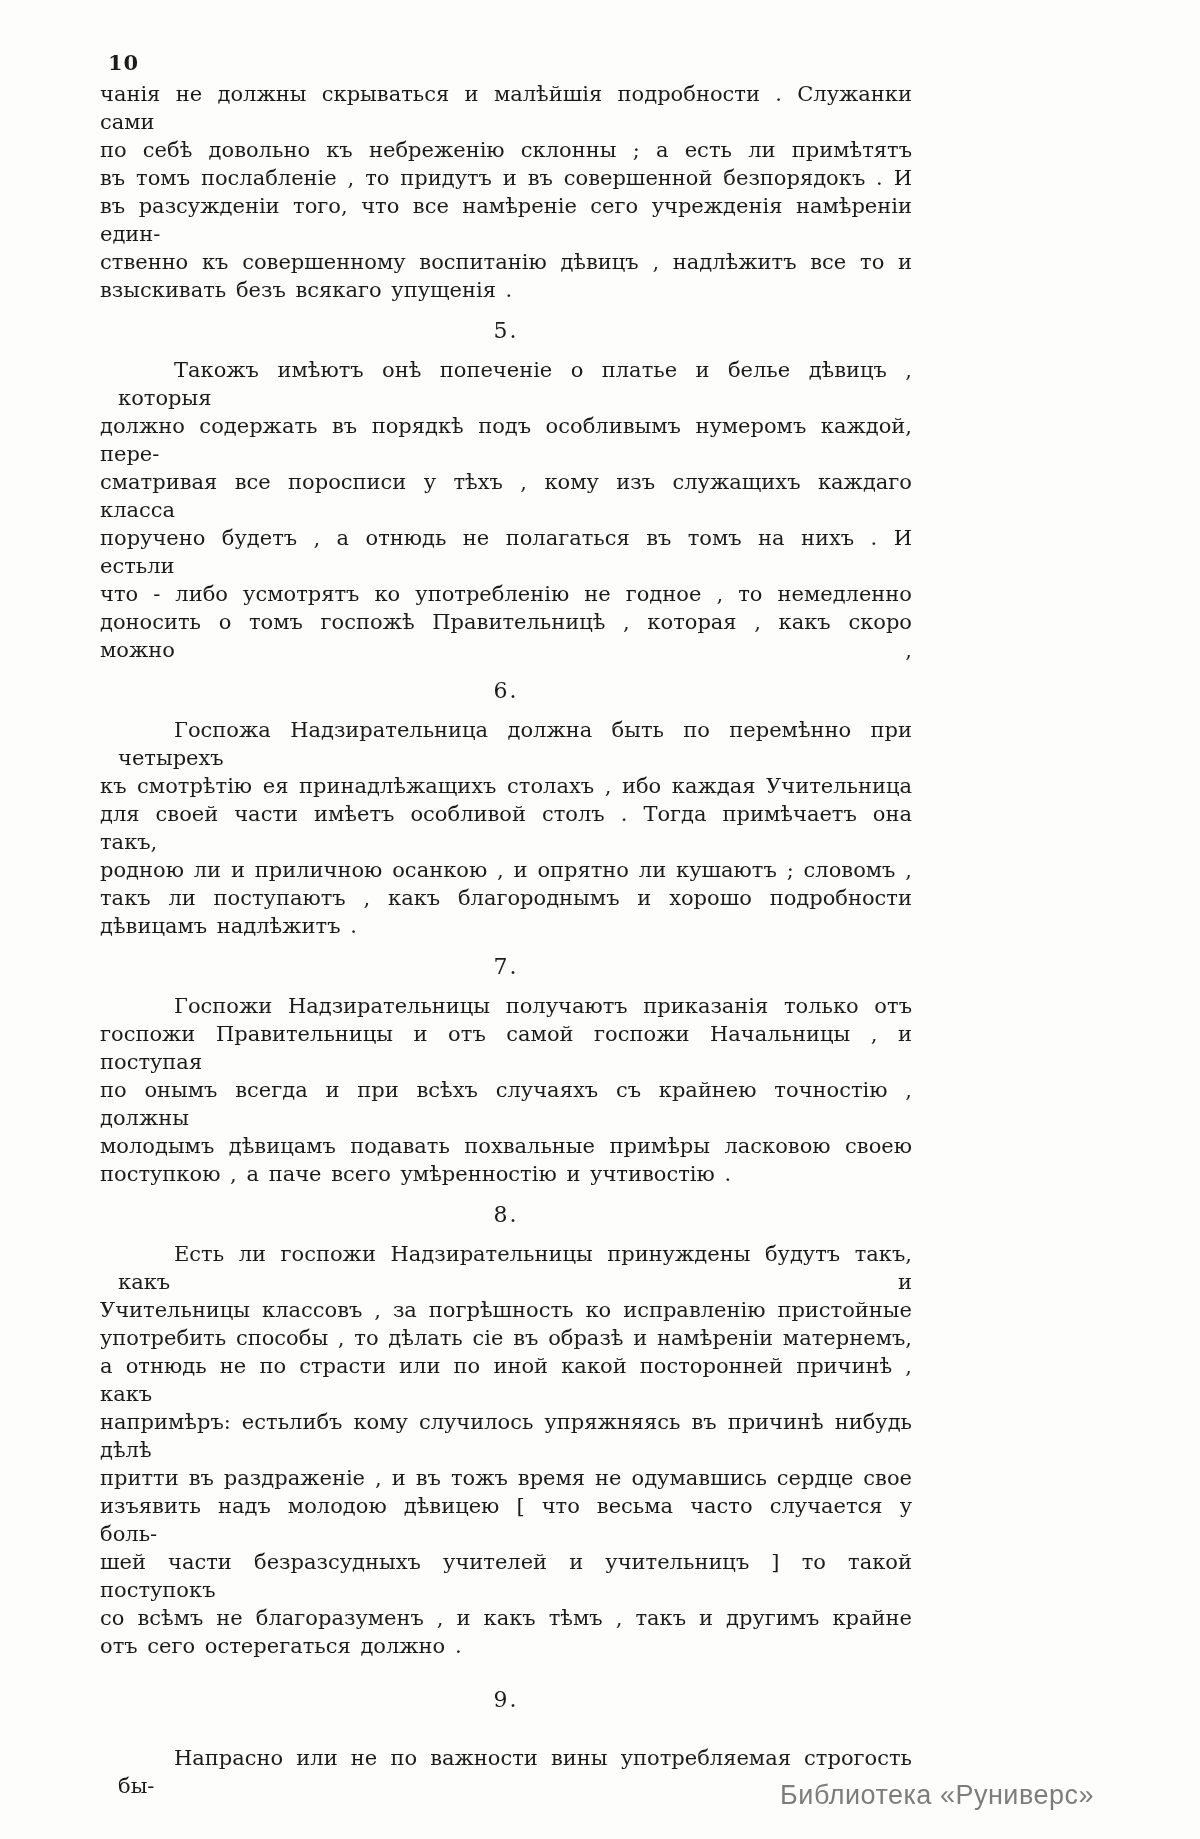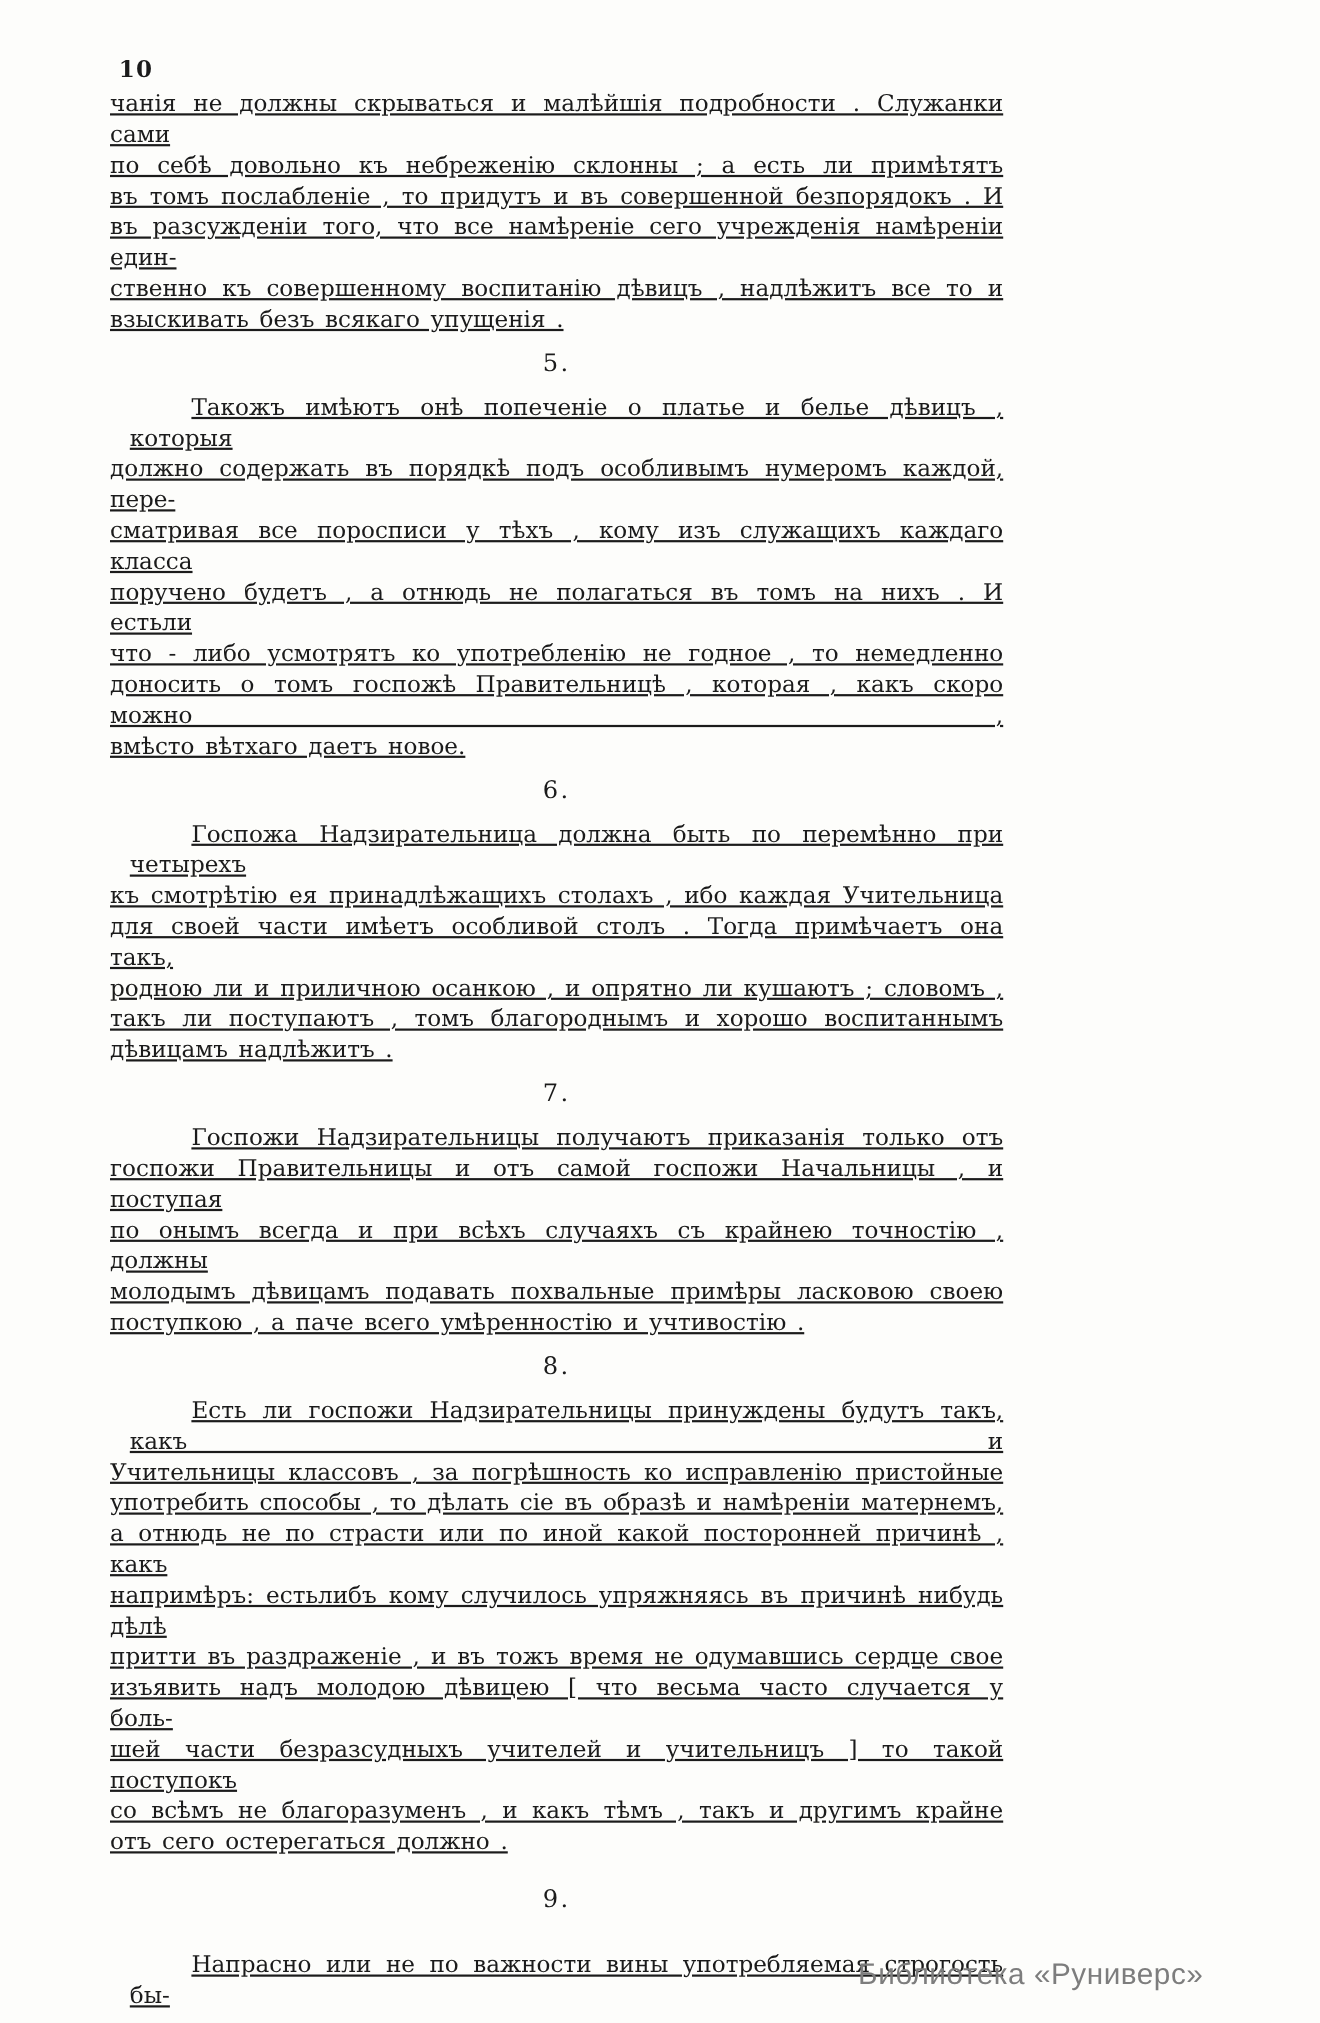--- a/index.html
+++ b/index.html
@@ -23,21 +23,21 @@
     letter-spacing: 1px;
   }
   .text-block {
     position: absolute;
     top: 80px; left: 100px;
     width: 812px;
     font-size: 21px;
     line-height: 28px;
     word-spacing: 3px;
   }
-  .para { margin: 0; text-decoration: underline; }
+  .para { margin: 0; }
   .l { min-height: 28px; }
   .just { text-align: justify; text-align-last: justify; }
   .ind { text-indent: 56px; margin-left: 18px; }
   .heading {
     text-align: center;
     font-size: 22px;
     margin: 13px 0 11px 0;
     letter-spacing: 2px;
   }
   .heading.roomy { margin: 26px 0 30px 0; }
@@ -65,29 +65,28 @@
         <div class="l">взыскивать безъ всякаго упущенія .</div>
       </div>
       <div class="heading">5.</div>
       <div class="para">
         <div class="l just ind">Такожъ имѣютъ онѣ попеченіе о платье и белье дѣвицъ , которыя</div>
         <div class="l just">должно содержать въ порядкѣ подъ особливымъ нумеромъ каждой, пере-</div>
         <div class="l just">сматривая все поросписи у тѣхъ , кому изъ служащихъ каждаго класса</div>
         <div class="l just">поручено будетъ , а отнюдь не полагаться въ томъ на нихъ . И естьли</div>
         <div class="l just">что - либо усмотрятъ ко употребленію не годное , то немедленно</div>
         <div class="l just">доносить о томъ госпожѣ Правительницѣ , которая , какъ скоро можно ,</div>
-        <div class="l">вмѣсто вѣтхаго даетъ новое.</div>
       </div>
       <div class="heading">6.</div>
       <div class="para">
         <div class="l just ind">Госпожа Надзирательница должна быть по перемѣнно при четырехъ</div>
         <div class="l just">къ смотрѣтію ея принадлѣжащихъ столахъ , ибо каждая Учительница</div>
         <div class="l just">для своей части имѣетъ особливой столъ . Тогда примѣчаетъ она такъ,</div>
         <div class="l just">родною ли и приличною осанкою , и опрятно ли кушаютъ ; словомъ ,</div>
-        <div class="l just">такъ ли поступаютъ , томъ благороднымъ и хорошо воспитаннымъ</div>
+        <div class="l just">такъ ли поступаютъ , какъ благороднымъ и хорошо подробности</div>
         <div class="l">дѣвицамъ надлѣжитъ .</div>
       </div>
       <div class="heading">7.</div>
       <div class="para">
         <div class="l just ind">Госпожи Надзирательницы получаютъ приказанія только отъ</div>
         <div class="l just">госпожи Правительницы и отъ самой госпожи Начальницы , и поступая</div>
         <div class="l just">по онымъ всегда и при всѣхъ случаяхъ съ крайнею точностію , должны</div>
         <div class="l just">молодымъ дѣвицамъ подавать похвальные примѣры ласковою своею</div>
         <div class="l">поступкою , а паче всего умѣренностію и учтивостію .</div>
       </div>

